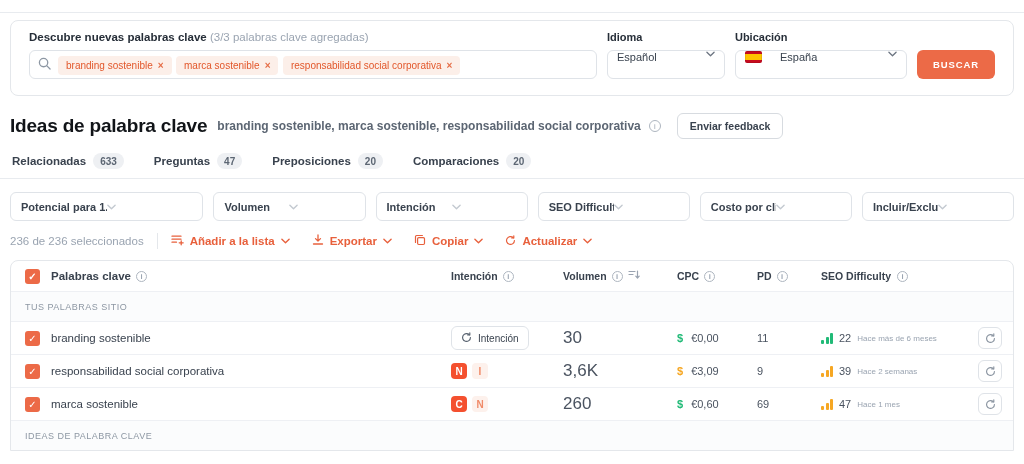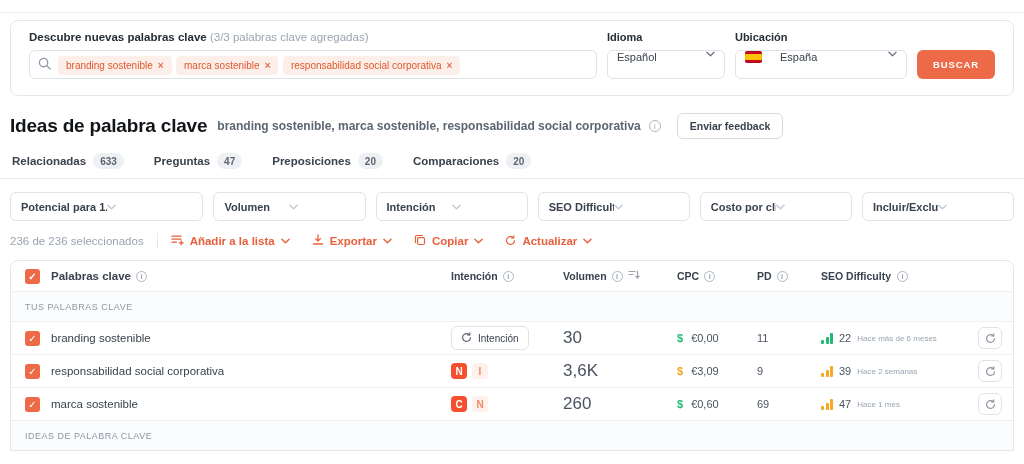--- a/index.html
+++ b/index.html
@@ -300,21 +300,21 @@
         <span class="info-i" style="width:11px;height:11px;">i</span>
       </div>
       <div class="c-sd" style="font-size:10.5px;font-weight:bold;color:#39424e;">
         <span>SEO Difficulty</span>
         <span class="info-i" style="width:11px;height:11px;">i</span>
       </div>
       <div class="c-ref"></div>
     </div>
     <div id="table-body">
         <div class="trow group">
-          <span class="group-label">TUS PALABRAS CLAVE</span>
+          <span class="group-label">TUS PALABRAS SITIO</span>
         </div>
         <div class="trow data">
     <div class="c-check">
             <span class="checkbox">✓</span>
           </div>
     <div class="c-kw">
             <span>branding sostenible</span>
           </div>
     <div class="c-intent">
             <button class="intent-btn">

